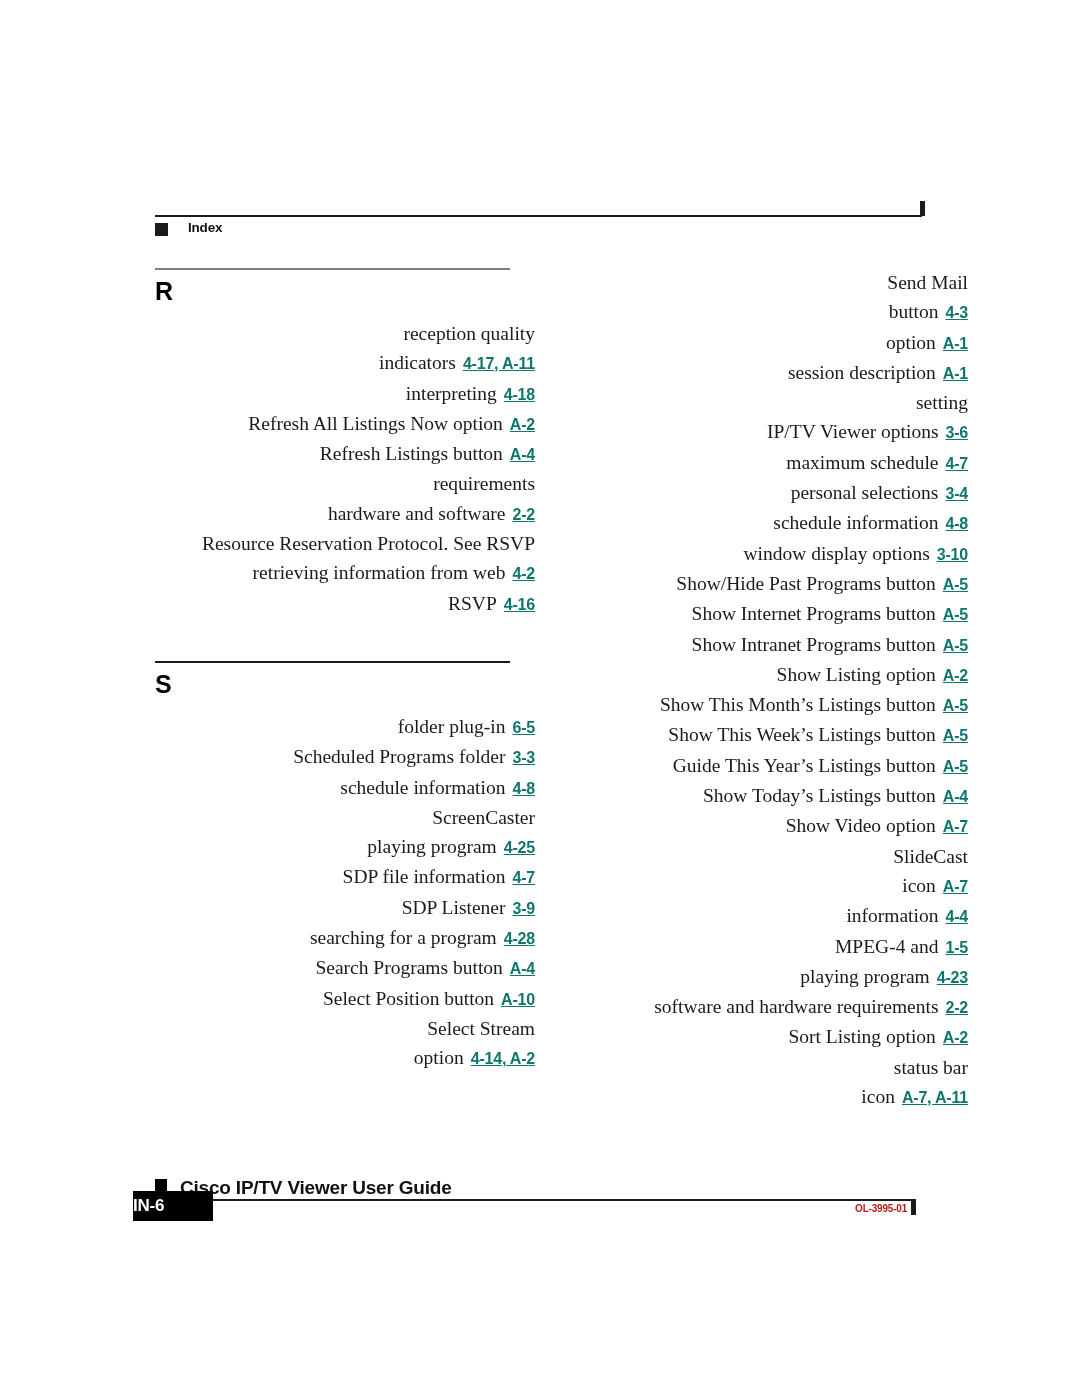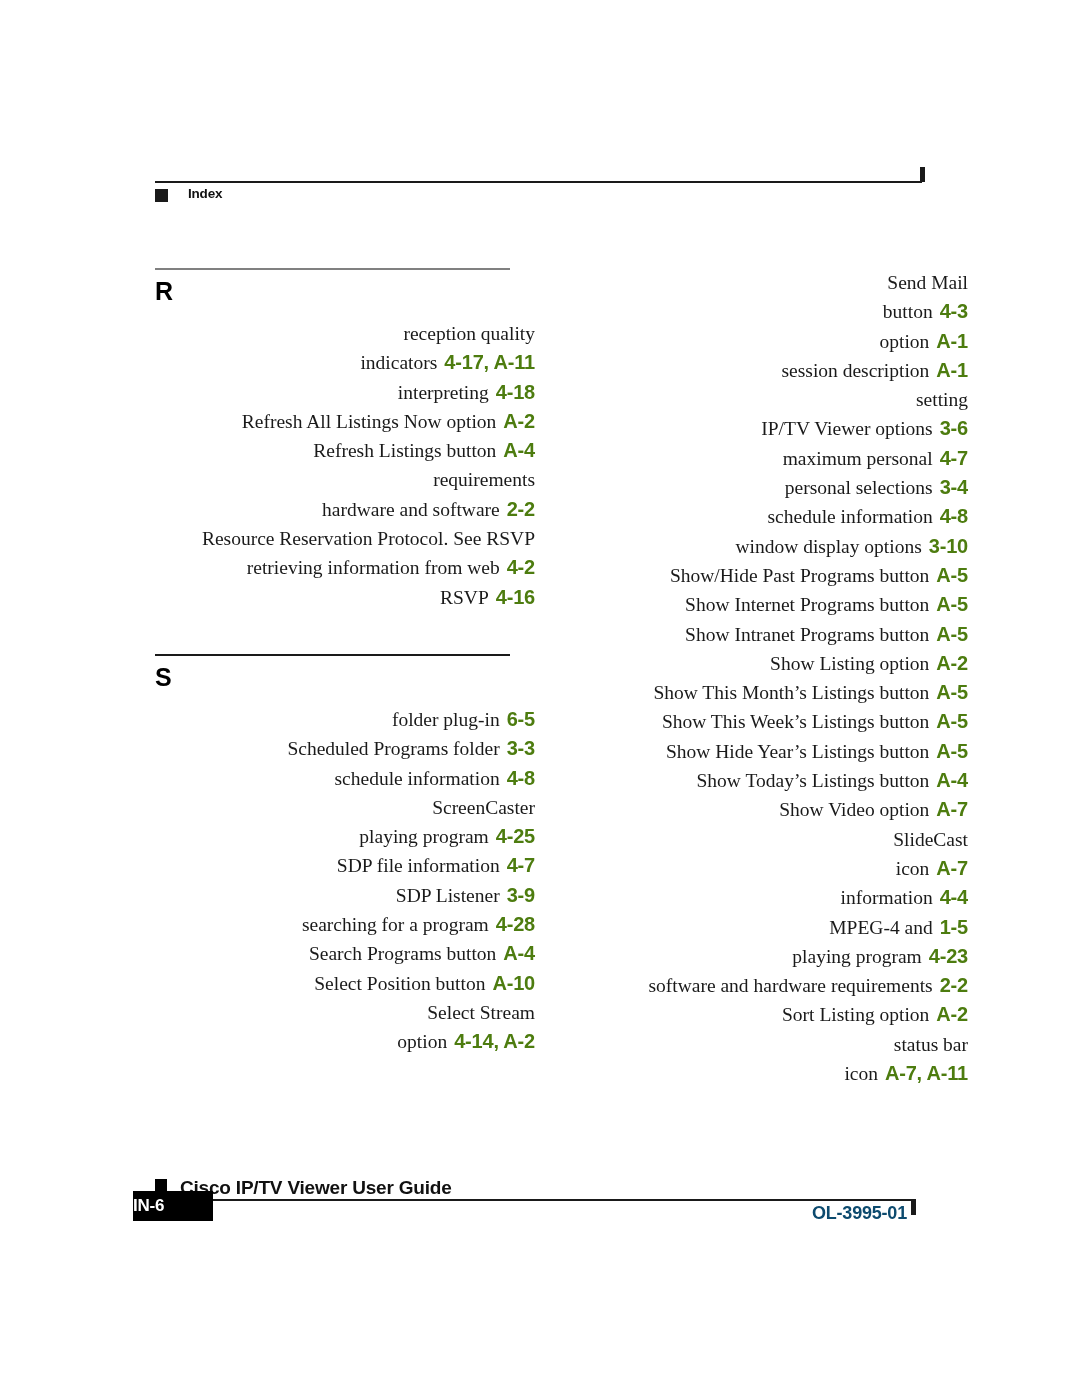--- a/index.html
+++ b/index.html
@@ -18,21 +18,21 @@
 
   .page {
     position: absolute;
     inset: 0;
   }
 
   
   .header {
     position: absolute;
     left: 155px;
-    top: 172px;
+    top: 206px;
     width: 770px;
     height: 40px;
   }
   .header-rule {
     position: absolute;
     left: 0;
     top: 9px;
     width: 767px;
     height: 2px;
     background: #1a1a1a;
@@ -105,24 +105,25 @@
     white-space: nowrap;
     text-align: right;
   }
   .entry.level-1 { padding-left: 0px; }
   .entry.level-2 { padding-left: 19px; }
 
   .entry .term { }
   .entry .ref {
     font-family: "Liberation Sans", sans-serif;
     font-weight: bold;
-    font-size: 20px;
-    color: #4d7c0f;
+    font-size: 16px;
+    color: #0f766e;
     margin-left: 7px;
     letter-spacing: -0.2px;
+    text-decoration: underline;
   }
   .spacer-block { height: 42px; }
 
   
   .footer {
     position: absolute;
     left: 155px;
     top: 1165px;
     width: 770px;
     height: 60px;
@@ -183,23 +184,23 @@
     font-size: 17px;
     color: #ffffff;
     letter-spacing: -0.2px;
   }
   .footer-docid {
     position: absolute;
     right: 18px;
     top: 38px;
     font-family: "Liberation Sans", sans-serif;
     font-weight: bold;
-    font-size: 18px;
-    letter-spacing: -0.2px;
-    color: #0c4a6e;
+    font-size: 10px;
+    letter-spacing: -0.2px;
+    color: #b91c1c;
     white-space: nowrap;
   }
 </style>
 </head>
 <body>
 
 <div class="page">
 
   <div class="header">
     <div class="header-rule"></div>
@@ -250,31 +251,31 @@
 
   <div class="column column-right">
     <div class="section">
       <ul class="entries" id="right-0">
           <li class="entry level-1"><span class="term">Send Mail</span></li>
           <li class="entry level-2"><span class="term">button</span><span class="ref">4-3</span></li>
           <li class="entry level-2"><span class="term">option</span><span class="ref">A-1</span></li>
           <li class="entry level-1"><span class="term">session description</span><span class="ref">A-1</span></li>
           <li class="entry level-1"><span class="term">setting</span></li>
           <li class="entry level-2"><span class="term">IP/TV Viewer options</span><span class="ref">3-6</span></li>
-          <li class="entry level-2"><span class="term">maximum personal</span><span class="ref">4-7</span></li>
+          <li class="entry level-2"><span class="term">maximum schedule</span><span class="ref">4-7</span></li>
           <li class="entry level-2"><span class="term">personal selections</span><span class="ref">3-4</span></li>
           <li class="entry level-2"><span class="term">schedule information</span><span class="ref">4-8</span></li>
           <li class="entry level-2"><span class="term">window display options</span><span class="ref">3-10</span></li>
           <li class="entry level-1"><span class="term">Show/Hide Past Programs button</span><span class="ref">A-5</span></li>
           <li class="entry level-1"><span class="term">Show Internet Programs button</span><span class="ref">A-5</span></li>
           <li class="entry level-1"><span class="term">Show Intranet Programs button</span><span class="ref">A-5</span></li>
           <li class="entry level-1"><span class="term">Show Listing option</span><span class="ref">A-2</span></li>
           <li class="entry level-1"><span class="term">Show This Month’s Listings button</span><span class="ref">A-5</span></li>
           <li class="entry level-1"><span class="term">Show This Week’s Listings button</span><span class="ref">A-5</span></li>
-          <li class="entry level-1"><span class="term">Show Hide Year’s Listings button</span><span class="ref">A-5</span></li>
+          <li class="entry level-1"><span class="term">Guide This Year’s Listings button</span><span class="ref">A-5</span></li>
           <li class="entry level-1"><span class="term">Show Today’s Listings button</span><span class="ref">A-4</span></li>
           <li class="entry level-1"><span class="term">Show Video option</span><span class="ref">A-7</span></li>
           <li class="entry level-1"><span class="term">SlideCast</span></li>
           <li class="entry level-2"><span class="term">icon</span><span class="ref">A-7</span></li>
           <li class="entry level-2"><span class="term">information</span><span class="ref">4-4</span></li>
           <li class="entry level-2"><span class="term">MPEG-4 and</span><span class="ref">1-5</span></li>
           <li class="entry level-2"><span class="term">playing program</span><span class="ref">4-23</span></li>
           <li class="entry level-1"><span class="term">software and hardware requirements</span><span class="ref">2-2</span></li>
           <li class="entry level-1"><span class="term">Sort Listing option</span><span class="ref">A-2</span></li>
           <li class="entry level-1"><span class="term">status bar</span></li>

